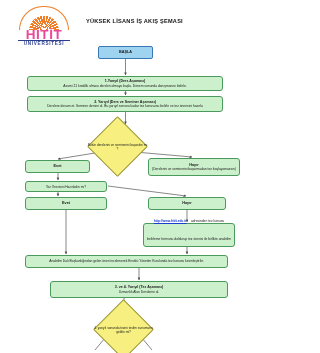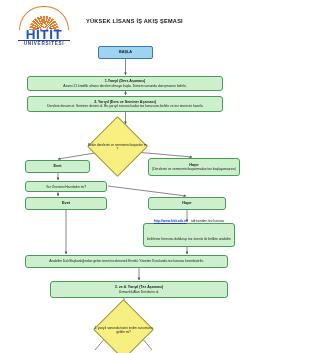--- a/index.html
+++ b/index.html
@@ -65,21 +65,21 @@
   }
   .logo-name {
     position: absolute;
     left: 0;
     top: 22px;
     width: 62px;
     text-align: center;
     font-size: 13.5px;
     font-weight: bold;
     letter-spacing: 0.6px;
-    color: #1d4ed8;
+    color: #ec4899;
     line-height: 13px;
   }
   .logo-sub {
     position: absolute;
     left: 0;
     top: 35px;
     width: 62px;
     text-align: center;
     font-size: 4.6px;
     font-weight: bold;

